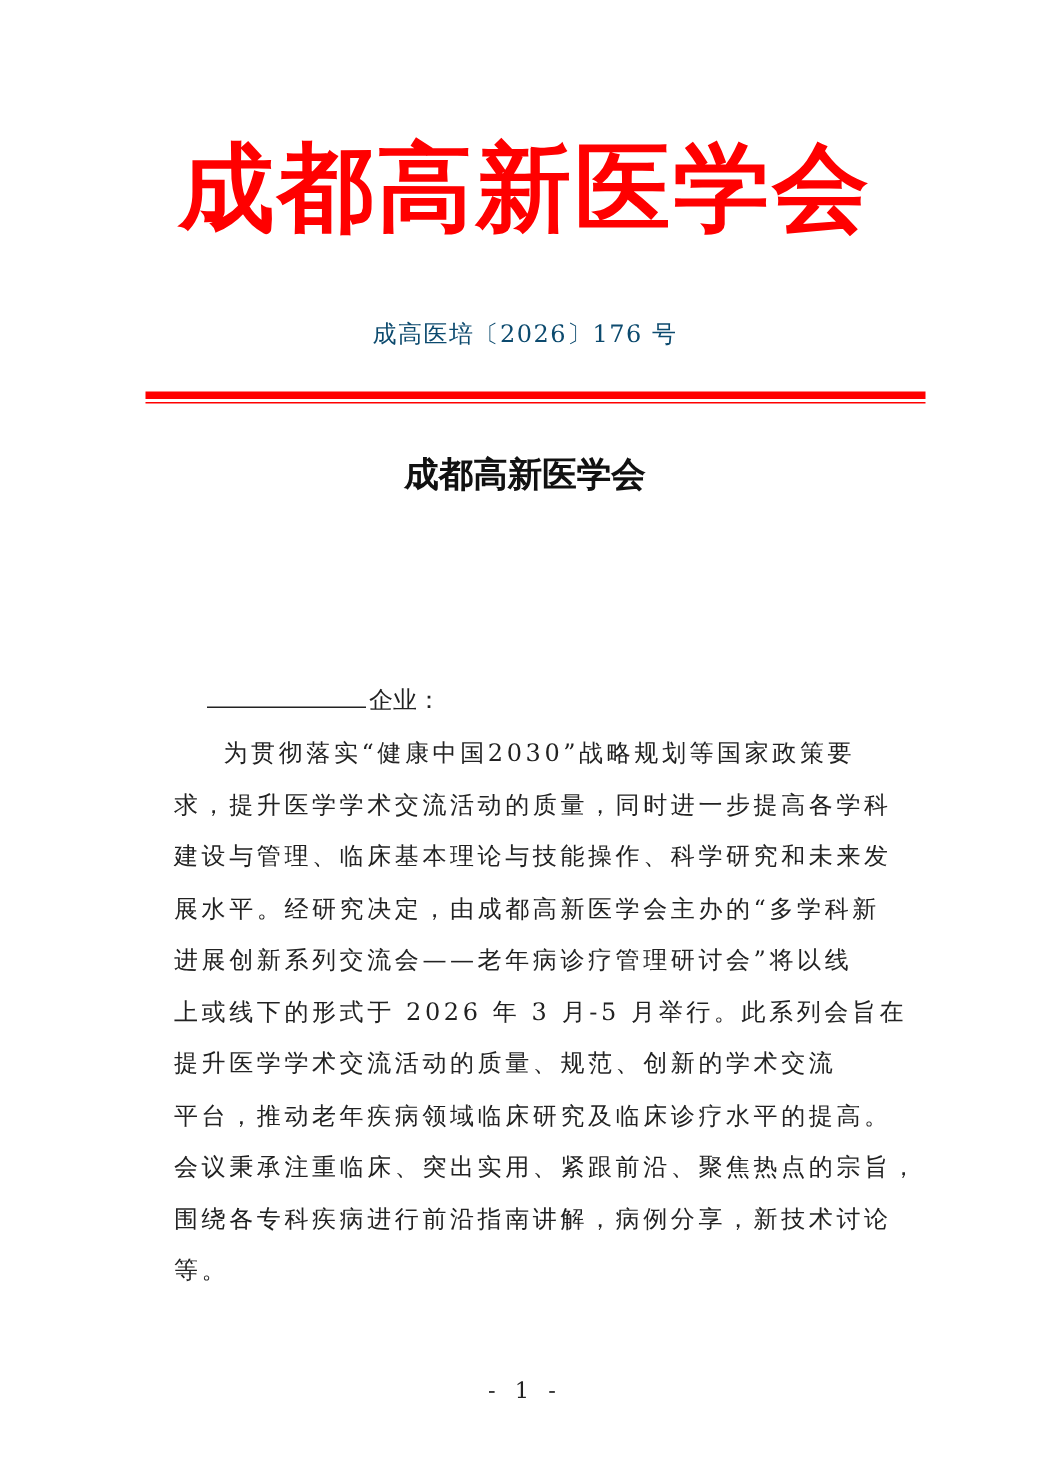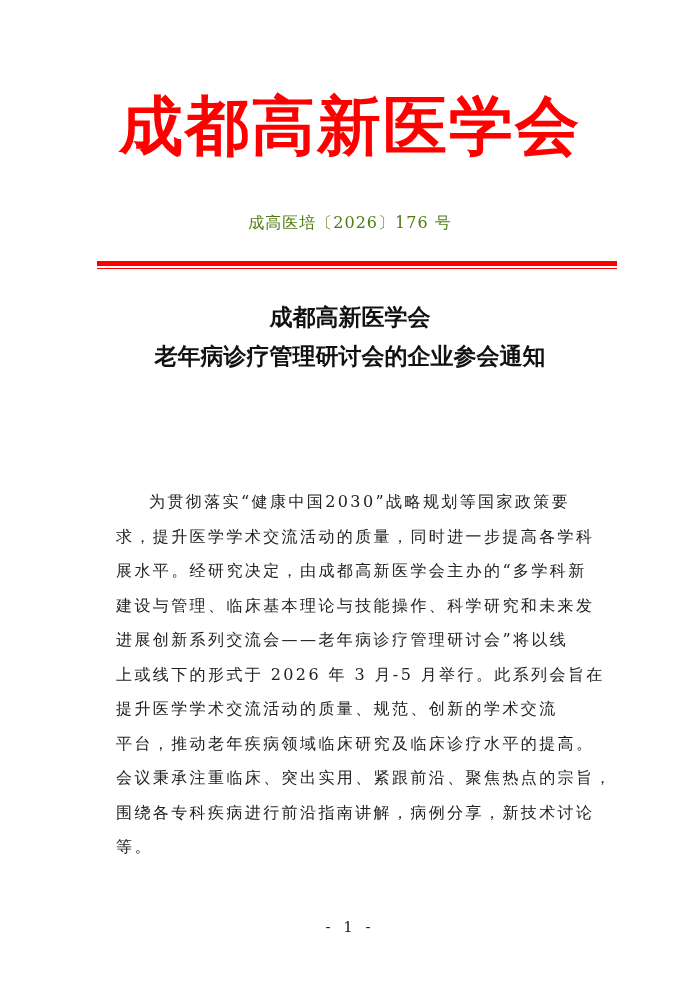--- a/index.html
+++ b/index.html
@@ -5,21 +5,21 @@
   html, body { margin: 0; padding: 0; background: #ffffff; }
   body { width: 700px; height: 989px; position: relative; overflow: hidden; }
   .page { position: absolute; left: 0; top: 0; width: 700px; height: 799px; background: #fff; }
   .masthead {
     position: absolute; left: 0; top: 86px; width: 700px; text-align: center;
     color: #ff0000; font-family: "DejaVu Serif", "Liberation Serif", serif;
     font-weight: bold; font-size: 64px; letter-spacing: 2px; line-height: 80px;
   }
   .docno {
     position: absolute; left: 0; top: 213px; width: 700px; text-align: center;
-    font-family: "DejaVu Serif", "Liberation Serif", serif; font-size: 16px; color: #4d7c0f;
+    font-family: "DejaVu Serif", "Liberation Serif", serif; font-size: 16px; color: #0c4a6e;
     letter-spacing: 1px;
   }
   .rule-thick { position: absolute; left: 97px; top: 261px; width: 520px; height: 5px; background: #ff0000; }
   .rule-thin { position: absolute; left: 97px; top: 268px; width: 520px; height: 1px; background: #ff0000; }
   .title {
     position: absolute; left: 0; top: 298px; width: 700px; text-align: center;
     font-family: "DejaVu Sans", "Liberation Sans", sans-serif; font-weight: bold;
     font-size: 23px; line-height: 39px; color: #111;
   }
   .title div { margin: 0; }
@@ -45,29 +45,31 @@
 <body>
 
 <div class="page">
   <div class="masthead">成都高新医学会</div>
   <div class="docno">成高医培〔2026〕176 号</div>
   <div class="rule-thick"></div>
   <div class="rule-thin"></div>
 
   <div class="title">
     <div>成都高新医学会</div>
-    <div>老年病诊疗管理研讨会的企业参会通知</div>
   </div>
 
+  <div class="salutation">
+    <span class="blank"></span><span>企业：</span>
+  </div>
 
   <div class="body-text">
     <span class="line indent">为贯彻落实“健康中国2030”战略规划等国家政策要</span>
     <span class="line">求，提升医学学术交流活动的质量，同时进一步提高各学科</span>
+    <span class="line">建设与管理、临床基本理论与技能操作、科学研究和未来发</span>
     <span class="line">展水平。经研究决定，由成都高新医学会主办的“多学科新</span>
-    <span class="line">建设与管理、临床基本理论与技能操作、科学研究和未来发</span>
     <span class="line">进展创新系列交流会——老年病诊疗管理研讨会”将以线</span>
     <span class="line">上或线下的形式于 2026 年 3 月-5 月举行。此系列会旨在</span>
     <span class="line">提升医学学术交流活动的质量、规范、创新的学术交流</span>
     <span class="line">平台，推动老年疾病领域临床研究及临床诊疗水平的提高。</span>
     <span class="line">会议秉承注重临床、突出实用、紧跟前沿、聚焦热点的宗旨，</span>
     <span class="line">围绕各专科疾病进行前沿指南讲解，病例分享，新技术讨论</span>
     <span class="line">等。</span>
   </div>
 
   <div class="page-num">- 1 -</div>

